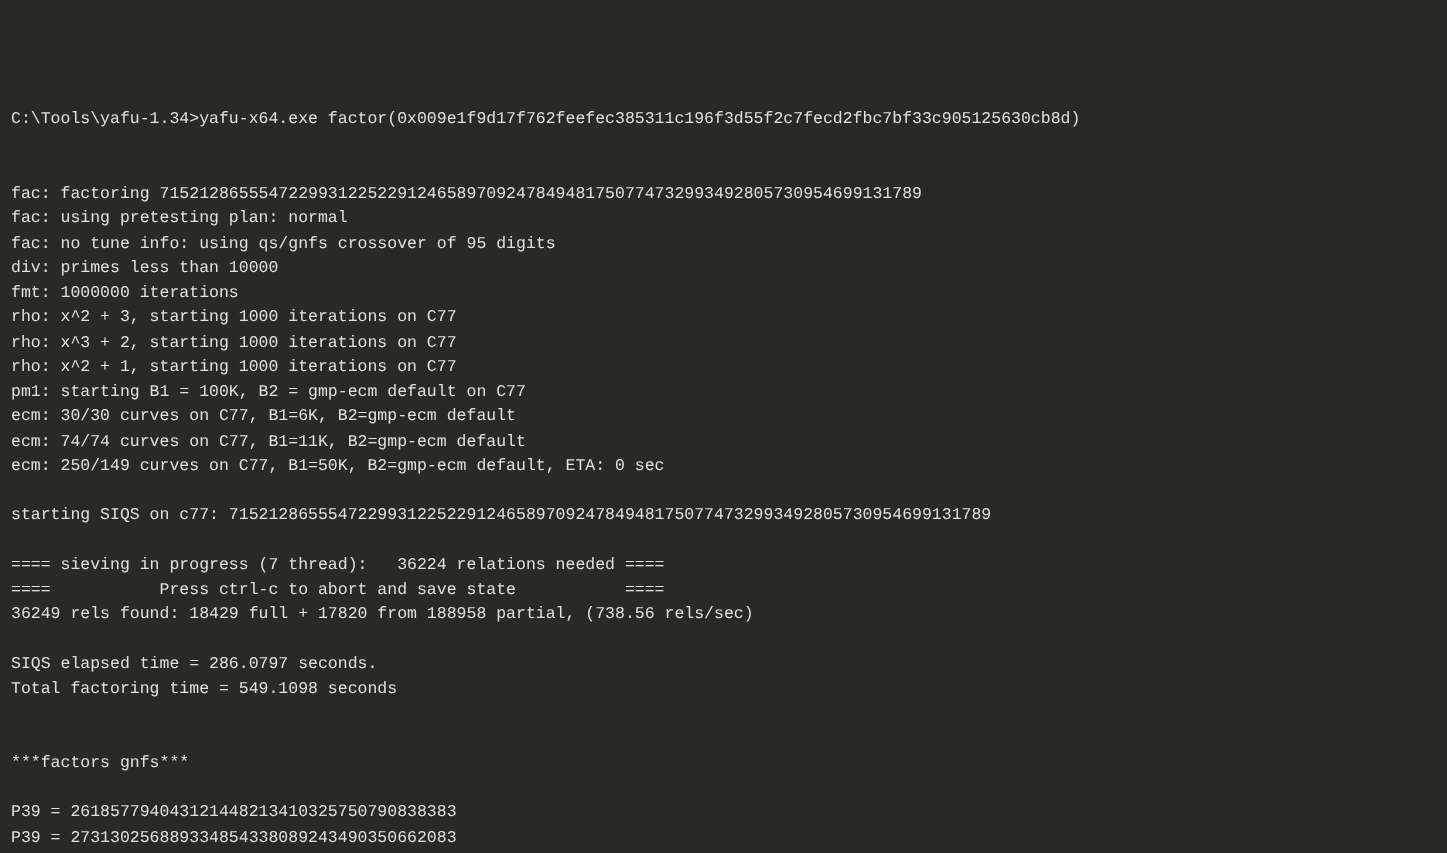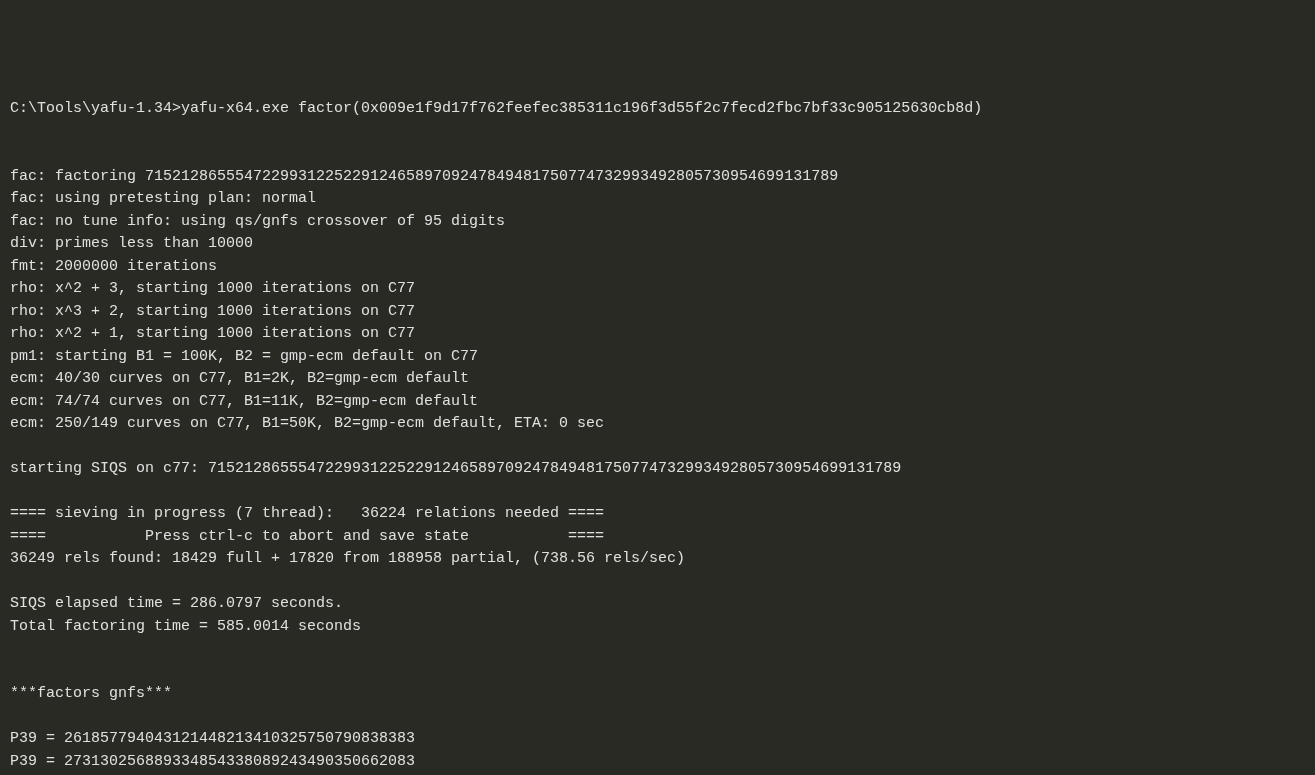--- a/index.html
+++ b/index.html
@@ -28,37 +28,37 @@
 
 
 
 <div class="terminal-output"><span><span>C:\Tools\yafu-1.34&gt;</span><span>yafu-x64.exe factor(0x009e1f9d17f762feefec385311c196f3d55f2c7fecd2fbc7bf33c905125630cb8d)</span></span>
 <span></span>
 <span></span>
 <span>fac: factoring 71521286555472299312252291246589709247849481750774732993492805730954699131789</span>
 <span>fac: using pretesting plan: normal</span>
 <span>fac: no tune info: using qs/gnfs crossover of 95 digits</span>
 <span>div: primes less than 10000</span>
-<span>fmt: 2000000 iterations</span>
+<span>fmt: 1000000 iterations</span>
 <span>rho: x^2 + 3, starting 1000 iterations on C77</span>
 <span>rho: x^3 + 2, starting 1000 iterations on C77</span>
 <span>rho: x^2 + 1, starting 1000 iterations on C77</span>
 <span>pm1: starting B1 = 100K, B2 = gmp-ecm default on C77</span>
-<span>ecm: 40/30 curves on C77, B1=2K, B2=gmp-ecm default</span>
+<span>ecm: 30/30 curves on C77, B1=6K, B2=gmp-ecm default</span>
 <span>ecm: 74/74 curves on C77, B1=11K, B2=gmp-ecm default</span>
 <span>ecm: 250/149 curves on C77, B1=50K, B2=gmp-ecm default, ETA: 0 sec</span>
 <span></span>
 <span>starting SIQS on c77: 71521286555472299312252291246589709247849481750774732993492805730954699131789</span>
 <span></span>
 <span>==== sieving in progress (7 thread):   36224 relations needed ====</span>
 <span>====           Press ctrl-c to abort and save state           ====</span>
 <span>36249 rels found: 18429 full + 17820 from 188958 partial, (738.56 rels/sec)</span>
 <span></span>
 <span>SIQS elapsed time = 286.0797 seconds.</span>
-<span>Total factoring time = 585.0014 seconds</span>
+<span>Total factoring time = 549.1098 seconds</span>
 <span></span>
 <span></span>
 <span>***factors gnfs***</span>
 <span></span>
 <span>P39 = 261857794043121448213410325750790838383</span>
 <span>P39 = 273130256889334854338089243490350662083</span>
 <span></span>
 </div>
 
 

